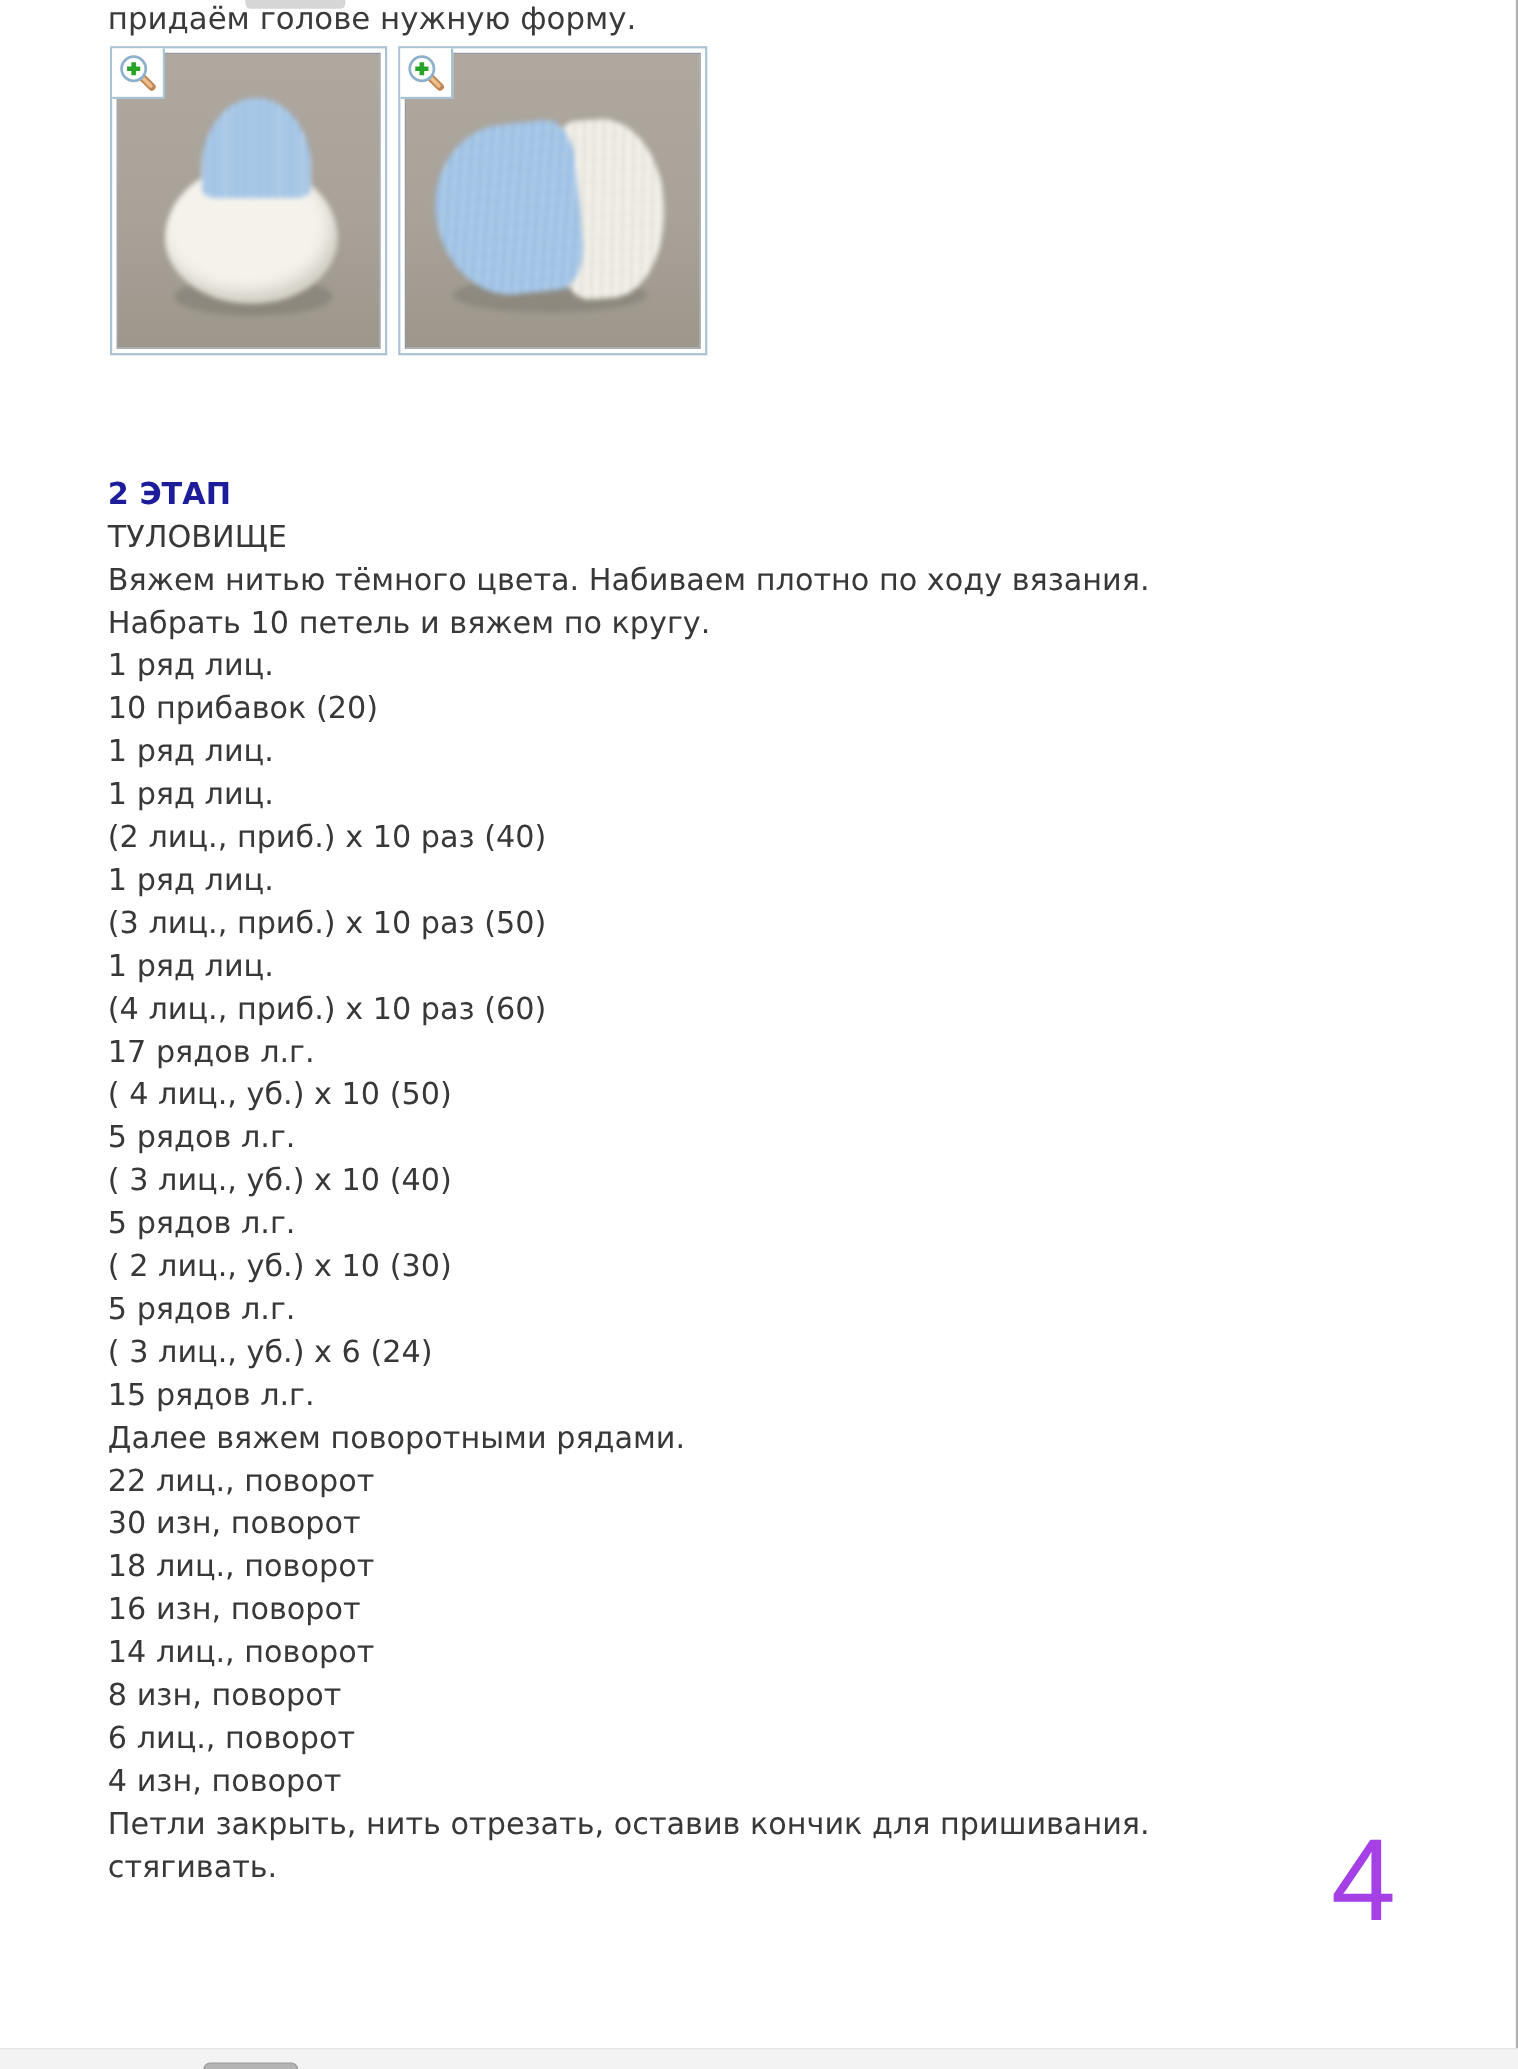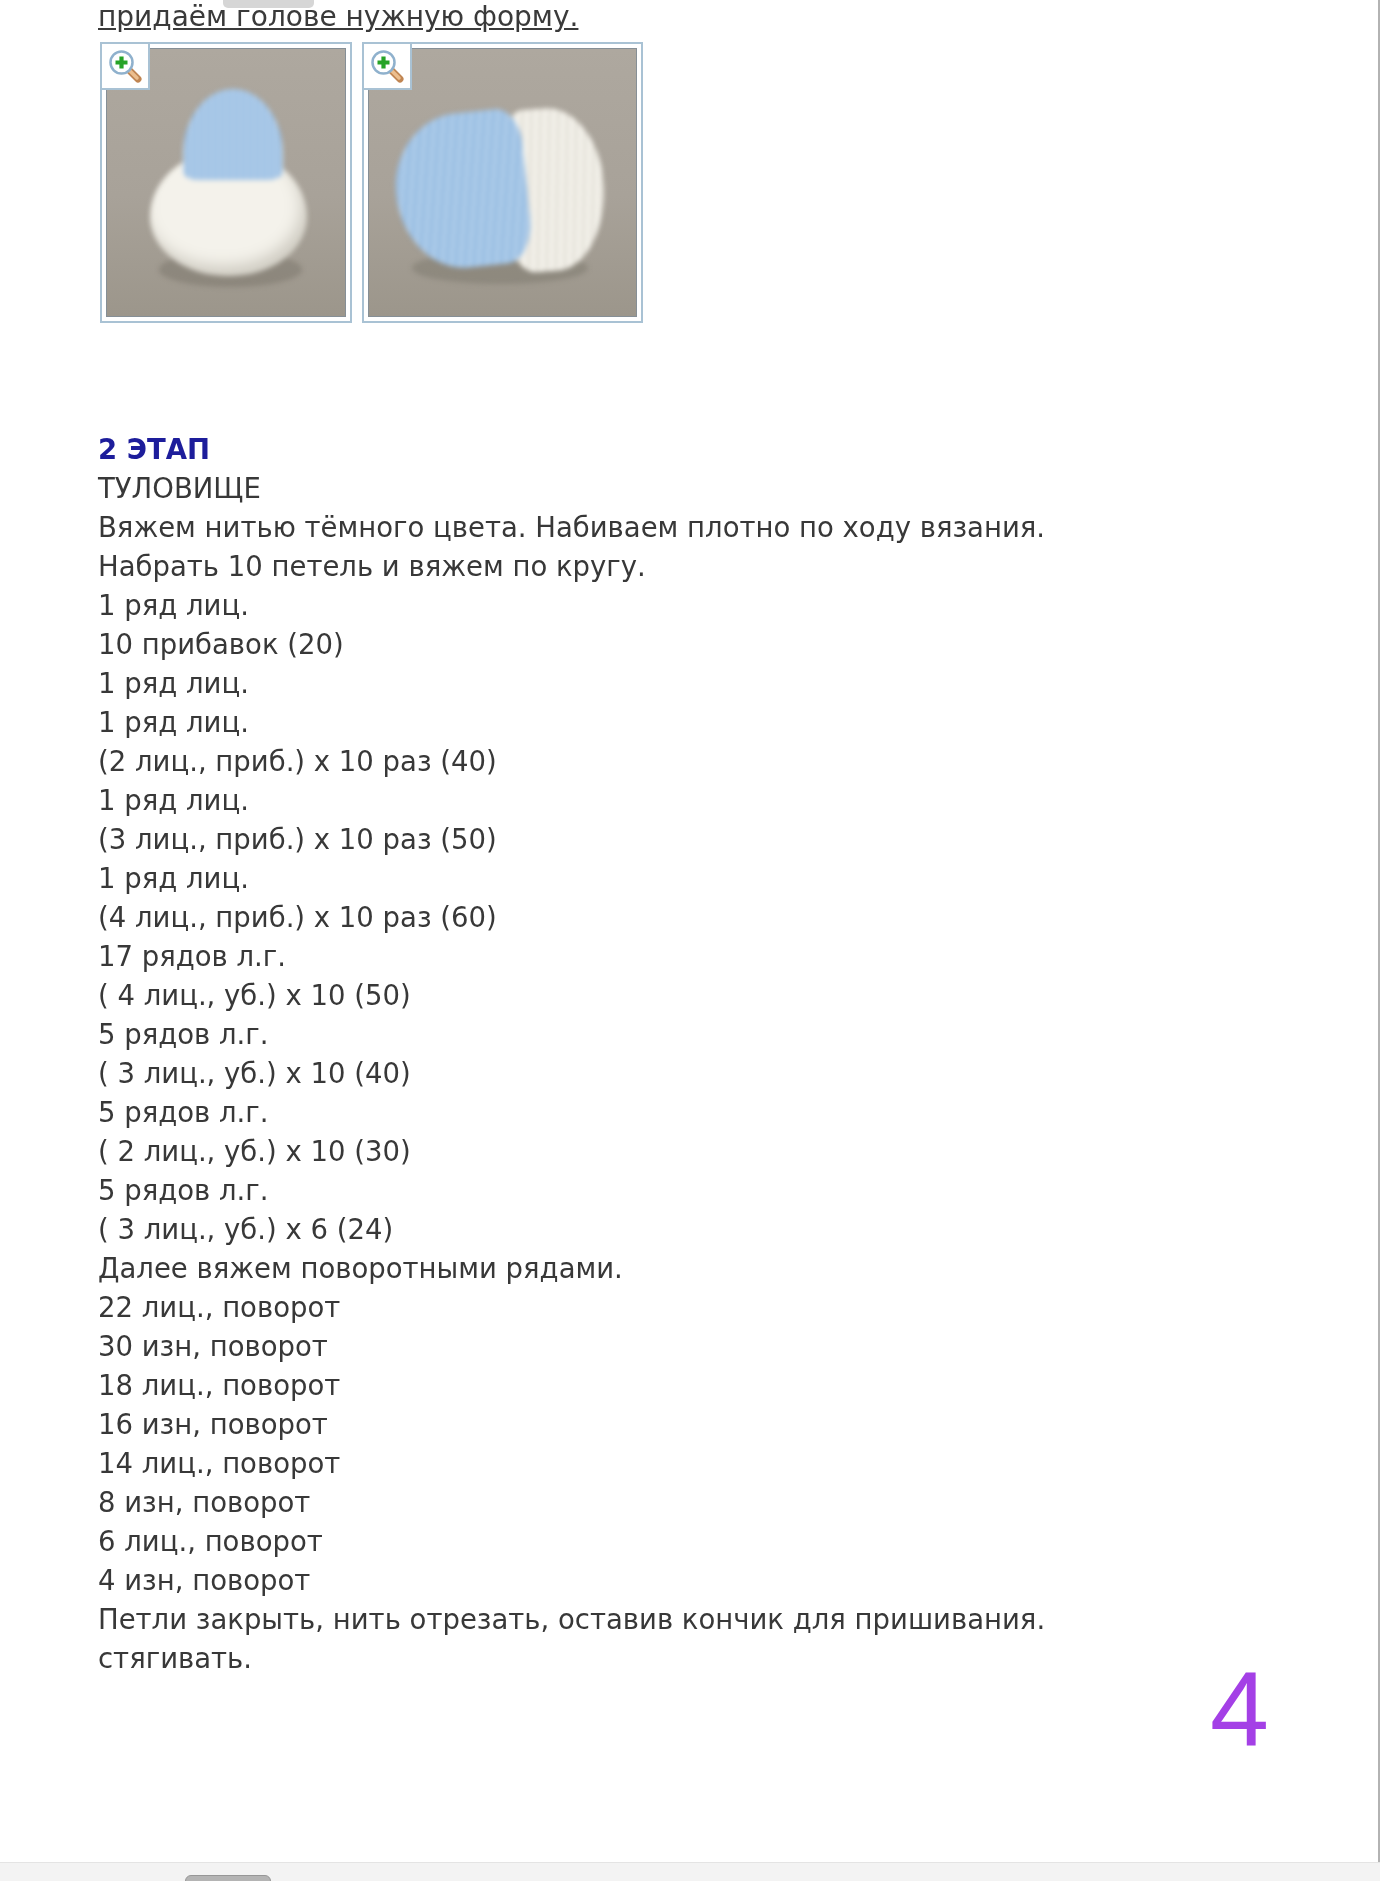--- a/index.html
+++ b/index.html
@@ -3,21 +3,21 @@
 <meta charset="utf-8">
 <style>
   html,body{margin:0;padding:0;}
   body{
     width:1380px;height:1881px;position:relative;background:#ffffff;overflow:hidden;
     font-family:"DejaVu Sans","Liberation Sans",sans-serif;
   }
   
   .top-frag{position:absolute;left:223px;top:0;width:91px;height:8px;background:#d6d6d6;border-radius:0 0 5px 5px;}
   
-  .title{position:absolute;left:98px;top:0;height:34px;line-height:34px;font-size:28px;color:#3a3a3a;white-space:nowrap;text-decoration:underline;}
+  .title{position:absolute;left:98px;top:0;height:34px;line-height:34px;font-size:28px;color:#3a3a3a;white-space:nowrap;}
   
   .imgcard{position:absolute;box-sizing:border-box;border:2px solid #a9c2d4;background:#fff;padding:4px;}
   .card1{left:100px;top:42px;width:252px;height:281px;}
   .card2{left:362px;top:42px;width:281px;height:281px;}
   .photo{position:relative;width:100%;height:100%;box-sizing:border-box;border:1px solid #868f96;
     background:linear-gradient(180deg,#aea89f 0%,#a8a299 55%,#9c968b 100%);overflow:hidden;}
   .zoombox{position:absolute;left:0;top:0;width:46px;height:44px;background:#fff;z-index:5;
     border-right:2px solid #a9c2d4;border-bottom:2px solid #a9c2d4;display:flex;align-items:center;justify-content:center;}
   .knit{position:absolute;left:0;top:0;right:0;bottom:0;filter:blur(2.5px);}
   
@@ -112,20 +112,21 @@
     <div class="ln">1 ряд лиц.</div>
     <div class="ln">(4 лиц., приб.) x 10 раз (60)</div>
     <div class="ln">17 рядов л.г.</div>
     <div class="ln">( 4 лиц., уб.) x 10 (50)</div>
     <div class="ln">5 рядов л.г.</div>
     <div class="ln">( 3 лиц., уб.) x 10 (40)</div>
     <div class="ln">5 рядов л.г.</div>
     <div class="ln">( 2 лиц., уб.) x 10 (30)</div>
     <div class="ln">5 рядов л.г.</div>
     <div class="ln">( 3 лиц., уб.) x 6 (24)</div>
+    <div class="ln">15 рядов л.г.</div>
     <div class="ln">Далее вяжем поворотными рядами.</div>
     <div class="ln">22 лиц., поворот</div>
     <div class="ln">30 изн, поворот</div>
     <div class="ln">18 лиц., поворот</div>
     <div class="ln">16 изн, поворот</div>
     <div class="ln">14 лиц., поворот</div>
     <div class="ln">8 изн, поворот</div>
     <div class="ln">6 лиц., поворот</div>
     <div class="ln">4 изн, поворот</div>
     <div class="ln">Петли закрыть, нить отрезать, оставив кончик для пришивания.</div>

